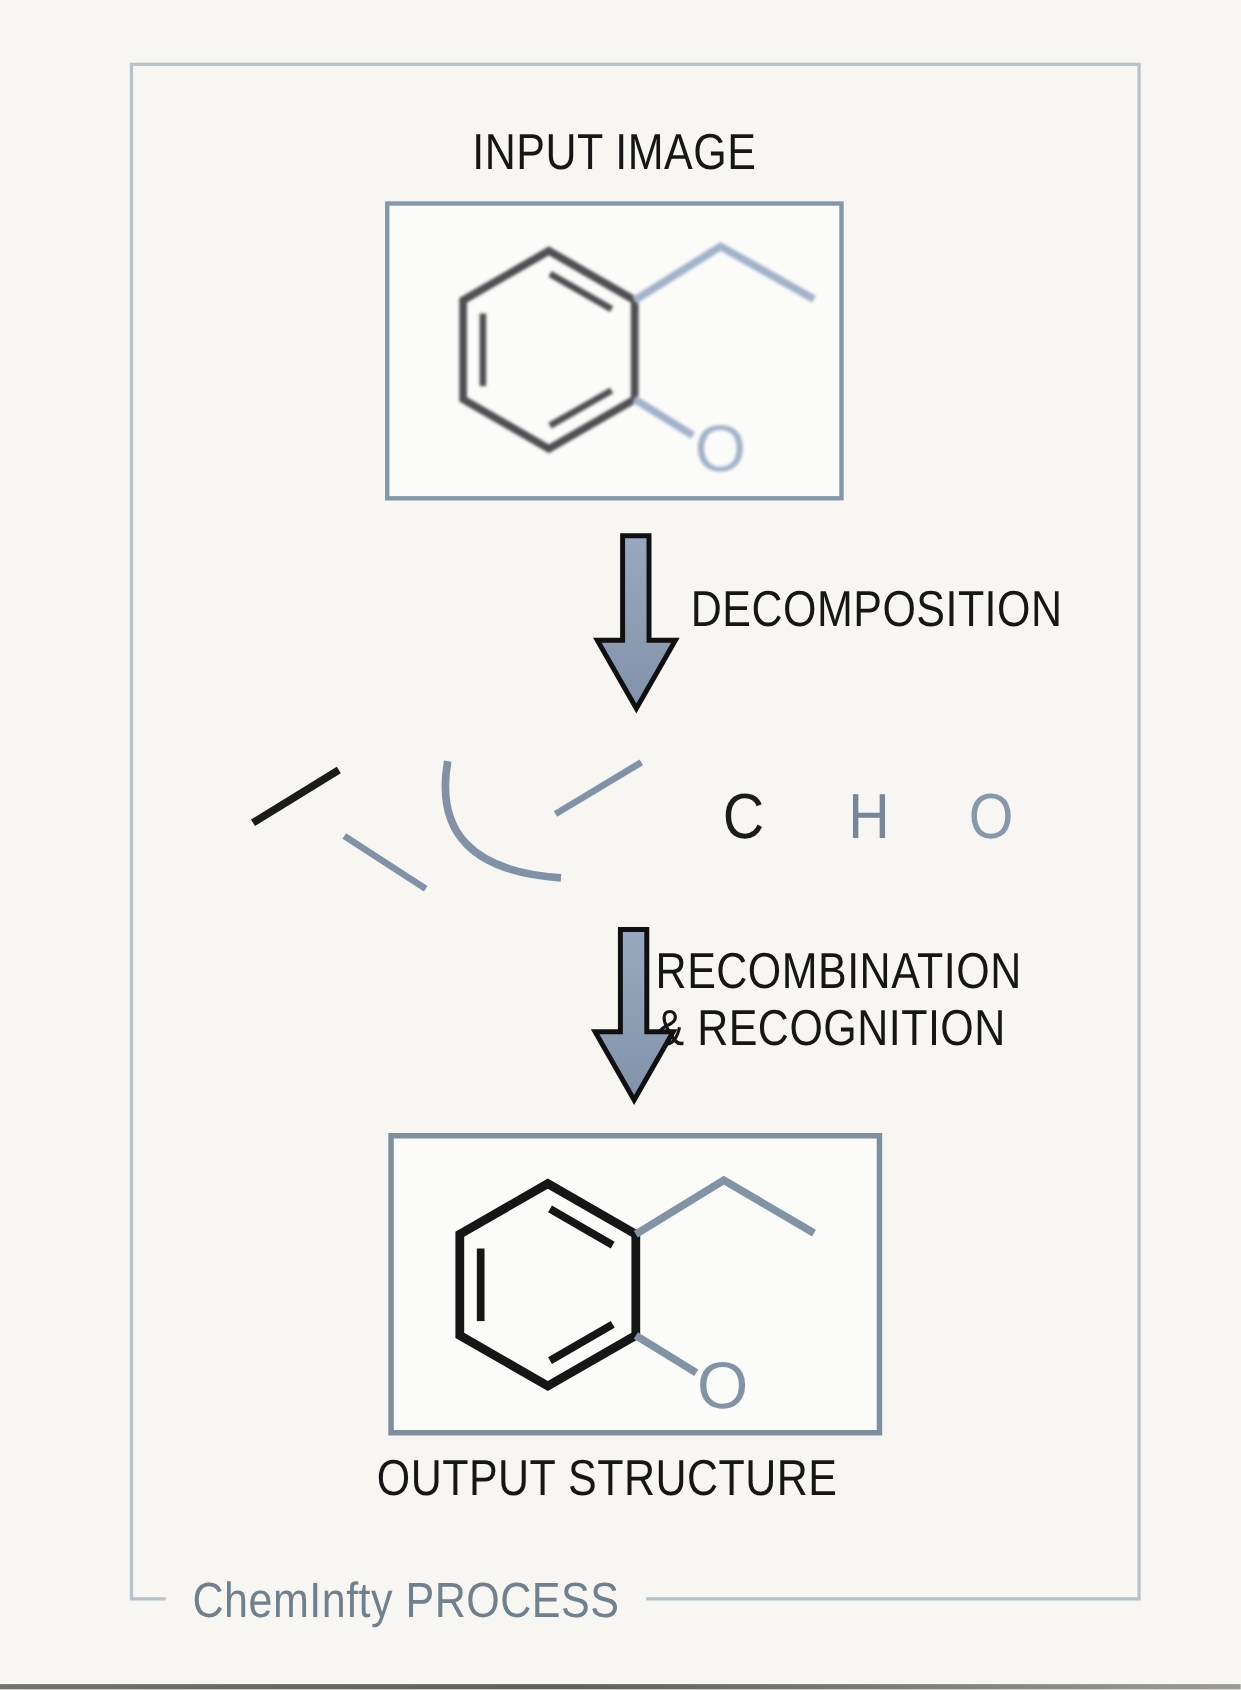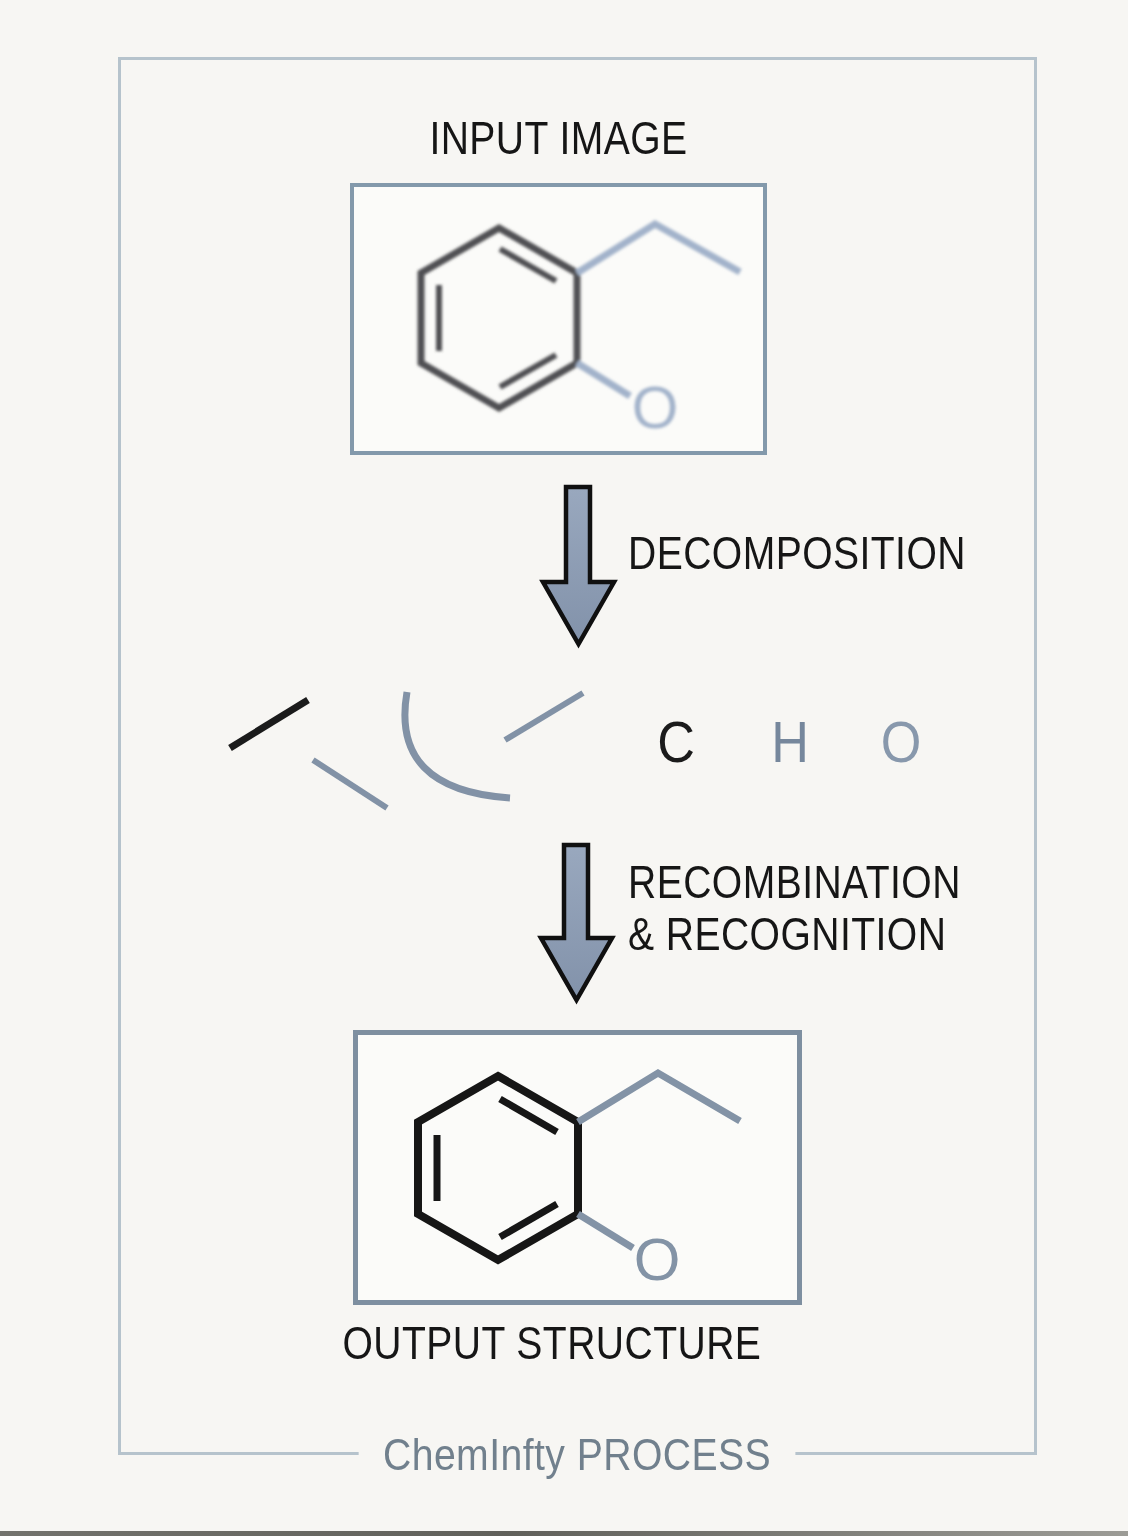--- a/index.html
+++ b/index.html
@@ -46,27 +46,27 @@
     font-weight: 500;
     letter-spacing: 0.5px;
     white-space: nowrap;
   }
   .condensed { transform: scaleX(0.85); }
   .center-text { text-align: center; transform-origin: 50% 50%; }
   .left-text { transform-origin: 0% 50%; }
 
   .title-input  { left: 350px; top: 112px;  width: 417px; }
   .decomp-label { left: 628px; top: 527px; }
-  .recomb-label { left: 628px; top: 856px; }
+  .recomb-label { left: 596px; top: 856px; }
   .title-output { left: 308px; top: 1317px; width: 460px; }
 
   .footer-wrap {
     left: 118px; top: 1431px;
     width: 919px;
-    text-align: center;
+    text-align: left;
   }
   .footer-text {
     display: inline-block;
     transform: scaleX(0.87);
     font-size: 45px;
     line-height: 48px;
     color: #71808d;
     letter-spacing: 0.5px;
     background: #f7f6f3;
     padding: 0 28px;

